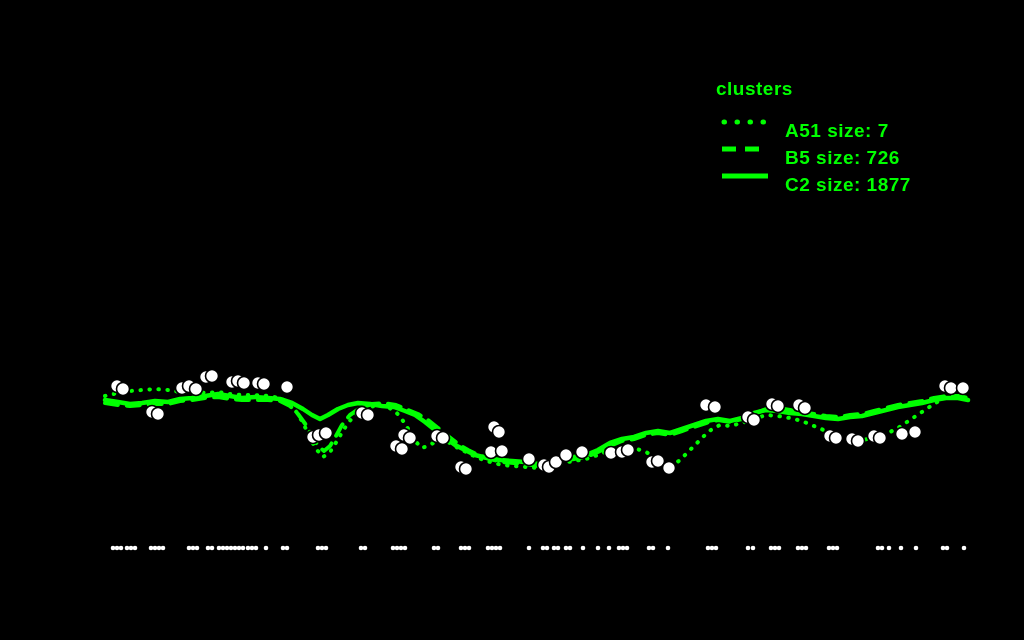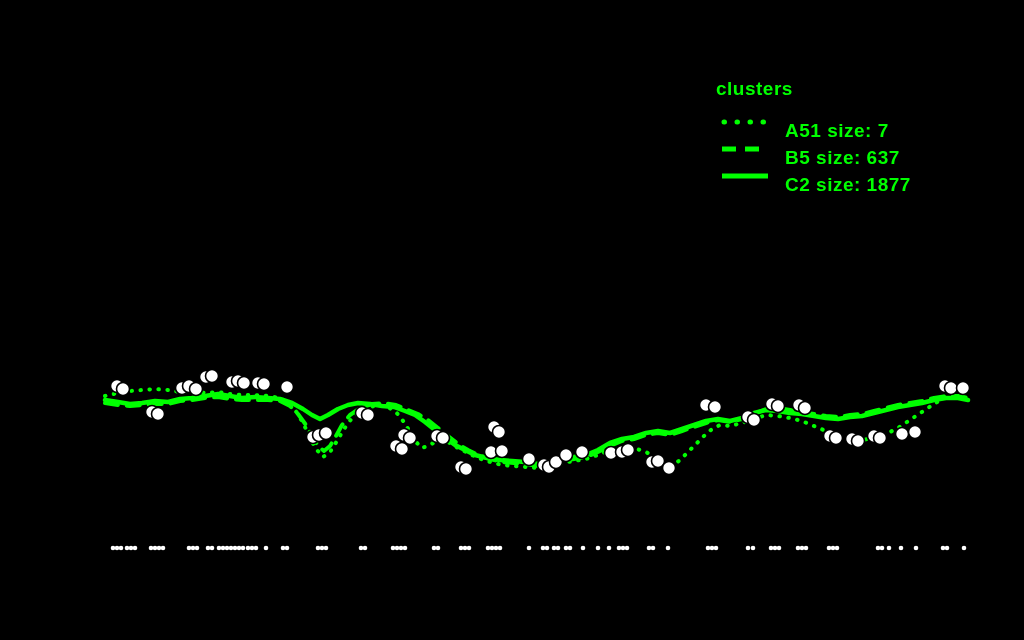--- a/index.html
+++ b/index.html
@@ -217,21 +217,21 @@
       <svg class="legend-swatch" viewBox="0 0 48 8">
         <line class="sw-line sw-dotted" x1="3" y1="4" x2="47" y2="4"></line>
       </svg>
       <span class="legend-label">A51 size: 7</span>
     </div>
 
     <div class="legend-row">
       <svg class="legend-swatch" viewBox="0 0 48 8">
         <line class="sw-line sw-dashed" x1="1" y1="4" x2="47" y2="4"></line>
       </svg>
-      <span class="legend-label">B5 size: 637</span>
+      <span class="legend-label">B5 size: 726</span>
     </div>
 
     <div class="legend-row">
       <svg class="legend-swatch" viewBox="0 0 48 8">
         <line class="sw-line sw-solid" x1="1" y1="4" x2="47" y2="4"></line>
       </svg>
       <span class="legend-label">C2 size: 1877</span>
     </div>
   </div>
 

